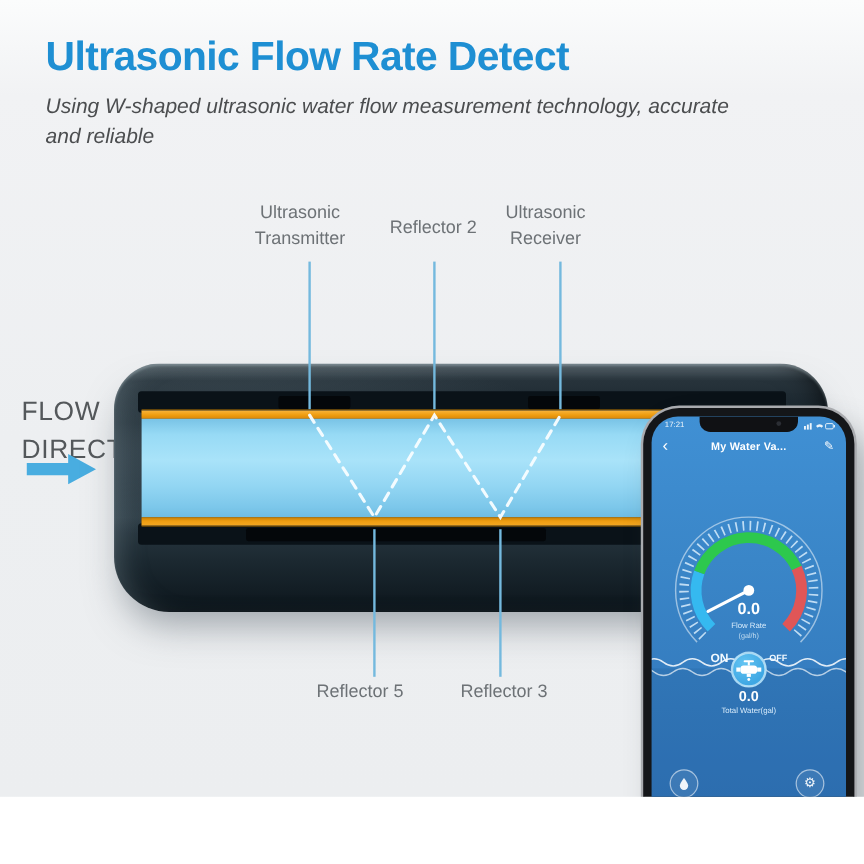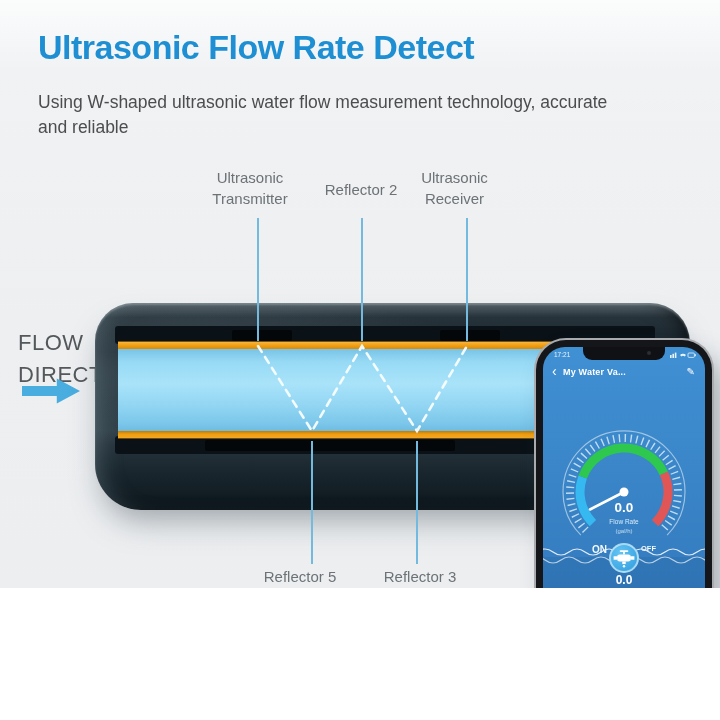--- a/index.html
+++ b/index.html
@@ -1,30 +1,30 @@
 <!DOCTYPE html>
 <html><head>
 <meta charset="utf-8">
 <style>
   * { margin:0; padding:0; box-sizing:border-box; }
   html,body { width:720px; height:720px; }
   body { font-family:"Liberation Sans", sans-serif; }
   .canvas {
-    position:relative; width:720px; height:588px; overflow:hidden;
+    position:relative; width:720px; height:664px; overflow:hidden;
     background:linear-gradient(180deg,#fbfcfc 0%,#f1f2f4 12%,#edeff1 55%,#eceef0 100%);
     padding-left:32px;
   }
   
   .title {
     position:absolute; left:38px; top:28px;
     font-size:34px; font-weight:bold; color:#1e8fd3; letter-spacing:-0.5px;
   }
   .subtitle {
-    position:absolute; left:38px; top:90px; width:575px;
-    font-size:17.5px; line-height:1.45; color:#4b4d4f;
+    position:absolute; left:38px; top:76px; width:575px;
+    font-size:17.5px; line-height:1.45; color:#4b4d4f;font-style:italic;
   }
   
   .callout {
     position:absolute; font-size:15px; color:#6d7276; text-align:center; line-height:1.38;
   }
   
   .flow-label {
     position:absolute; left:18px; top:327px;
     font-size:22px; line-height:1.45; color:#54585b; letter-spacing:0.5px;
   }
@@ -75,21 +75,21 @@
   .notch {
     position:absolute; left:50%; top:0; transform:translateX(-50%);
     width:82px; height:13px; background:#101114; border-radius:0 0 9px 9px; z-index:3;
   }
   .notch .cam { position:absolute; right:14px; top:4px; width:4px; height:4px; border-radius:50%; background:#2b2e34; }
   .statusbar { position:absolute; left:0; right:0; top:3px; height:10px; z-index:2; }
   .status-time { position:absolute; left:11px; top:1px; font-size:6.5px; color:#eaf4fb; }
   .status-icons { position:absolute; right:9px; top:1px; }
   .appbar { position:absolute; left:0; right:0; top:17px; height:18px; z-index:2; }
   .back { position:absolute; left:9px; top:0px; font-size:14px; line-height:14px; color:#fff; }
-  .app-title { position:absolute; left:20px; right:20px; top:3px; text-align:left; font-size:9px; font-weight:bold; color:#fff; letter-spacing:0.2px; }
+  .app-title { position:absolute; left:20px; right:20px; top:3px; text-align:center; font-size:9px; font-weight:bold; color:#fff; letter-spacing:0.2px; }
   .edit { position:absolute; right:10px; top:2px; font-size:10px; color:#fff; }
   .gauge-svg { position:absolute; left:11px; top:75px; width:140px; height:140px; }
   .gauge-value { position:absolute; left:0; right:0; top:153px; text-align:center; font-size:13.5px; font-weight:bold; color:#fff; }
   .gauge-label { position:absolute; left:0; right:0; top:171px; text-align:center; font-size:6.5px; color:#d8ecfb; }
   .gauge-unit  { position:absolute; left:0; right:0; top:181px; text-align:center; font-size:6px; color:#c3ddf1; }
   .wave-svg { position:absolute; left:0; top:0; width:162px; height:342px; pointer-events:none; }
   .on-label  { position:absolute; left:24px; width:40px; top:197px; text-align:right; font-size:10px; font-weight:bold; color:#f2f9ff; }
   .off-label { position:absolute; left:98px; width:40px; top:197px; text-align:left;  font-size:7.5px; font-weight:bold; color:#f2f9ff; }
   .valve-btn {
     position:absolute; left:66px; top:196px; width:30px; height:30px; border-radius:50%;

